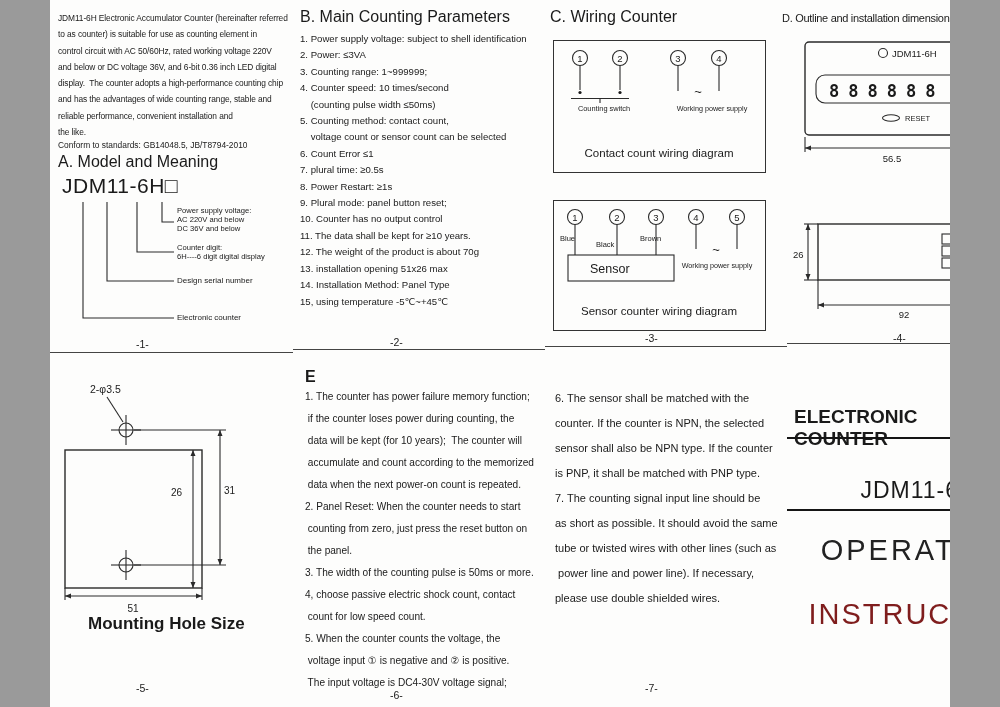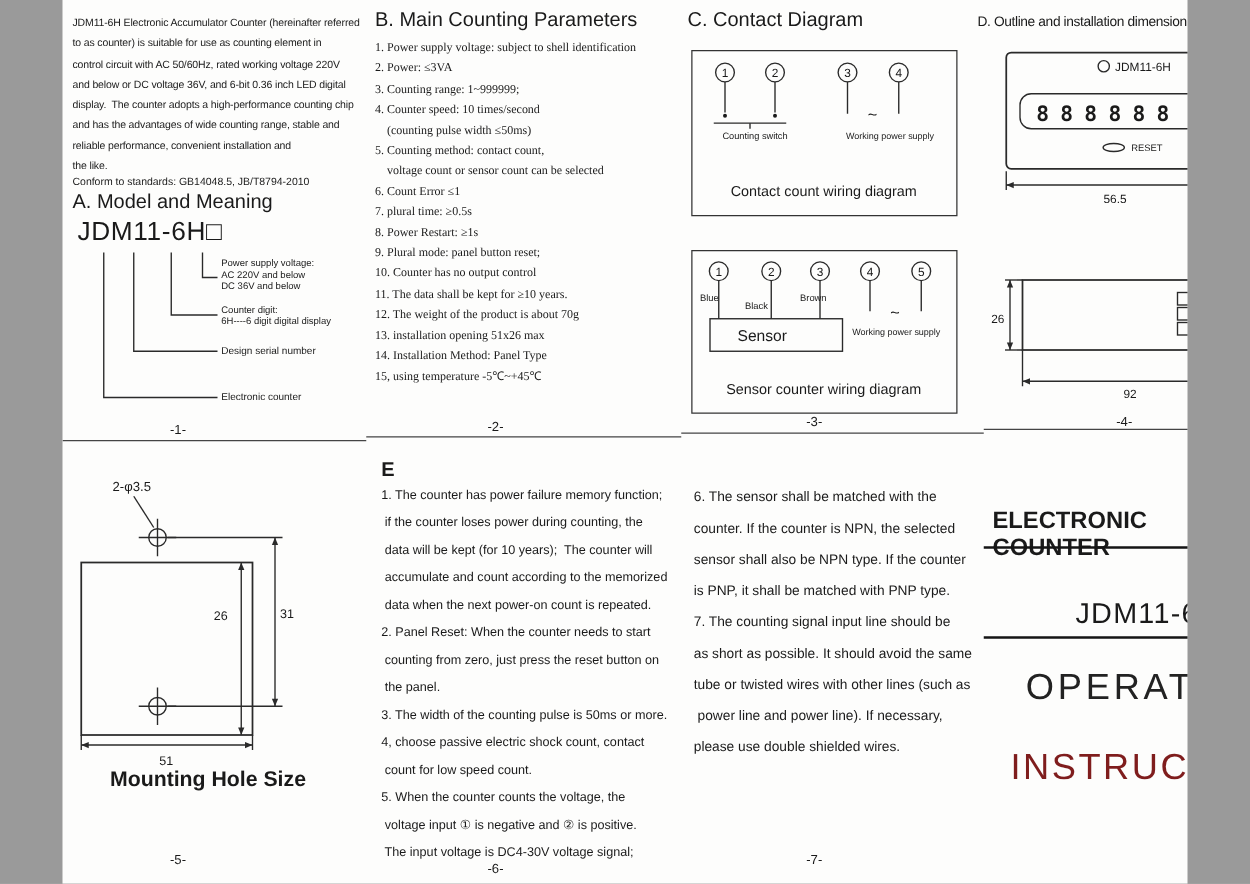--- a/index.html
+++ b/index.html
@@ -21,21 +21,21 @@
   .a-svg{left:0;top:196px;}
   .co{white-space:pre;line-height:9px;}
   .co-power{left:127px;top:206px;font-size:7.6px;}
   .co-digit{left:127px;top:243px;font-size:7.6px;}
   .co-serial{left:127px;top:276px;font-size:8px;}
   .co-counter{left:127px;top:313px;font-size:8px;}
 
   
   .b-title{left:250px;top:8px;font-size:16px;}
   .b-list{left:250px;top:31px;font-size:9.6px;line-height:16.4px;}
-  .b-item{white-space:pre-wrap;font-family:Liberation Serif, serif;}
+  .b-item{white-space:pre-wrap;}
 
   
   .c-title{left:500px;top:8px;font-size:16px;}
   .wbox1{left:503px;top:40px;width:213px;height:133px;border:1px solid #333;}
   .wbox2{left:503px;top:200px;width:213px;height:131px;border:1px solid #333;}
 
   
   .d-title{left:732px;top:12px;width:268px;font-size:11px;letter-spacing:-0.3px;}
   .d-front{left:745px;top:36px;}
   .d-side{left:742px;top:172px;}
@@ -112,21 +112,21 @@
     <div class="b-item">10. Counter has no output control</div>
     <div class="b-item">11. The data shall be kept for ≥10 years.</div>
     <div class="b-item">12. The weight of the product is about 70g</div>
     <div class="b-item">13. installation opening 51x26 max</div>
     <div class="b-item">14. Installation Method: Panel Type</div>
     <div class="b-item">15, using temperature -5℃~+45℃</div>
   </div>
   <div class="abs pg" style="left:340px;top:336px;">-2-</div>
   <div class="abs rule" style="left:243px;top:349px;width:252px;"></div>
 
-  <div class="abs c-title">C. Contact Diagram</div>
+  <div class="abs c-title">C. Wiring Counter</div>
 
   <div class="abs wbox1">
     <svg width="211" height="131" viewBox="0 0 211 131">
       <g class="ln">
         <circle cx="26" cy="17" r="7.5"></circle>
           <circle cx="66" cy="17" r="7.5"></circle>
         <circle cx="124" cy="17" r="7.5"></circle>
           <circle cx="165" cy="17" r="7.5"></circle>
       </g>
       <g font-size="9.5" text-anchor="middle">

